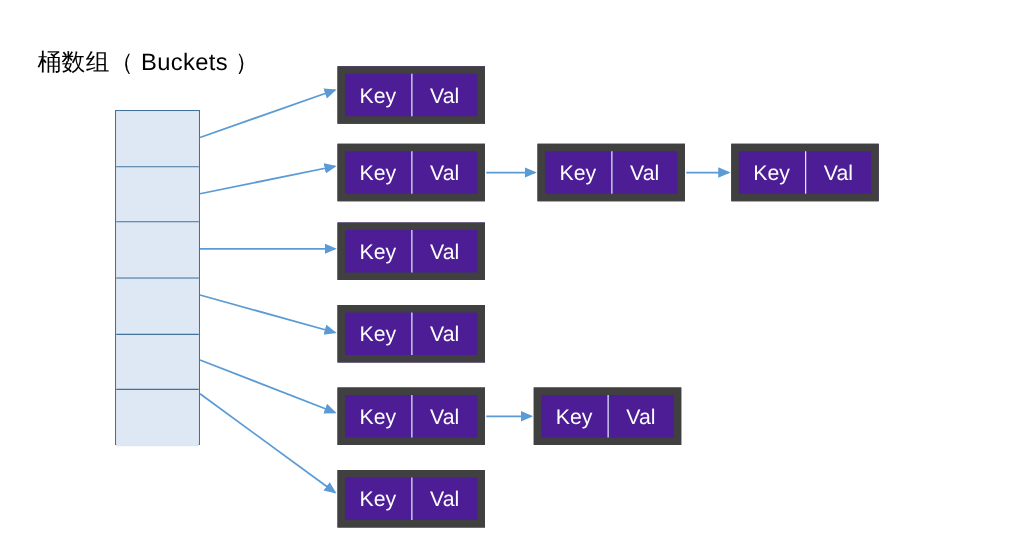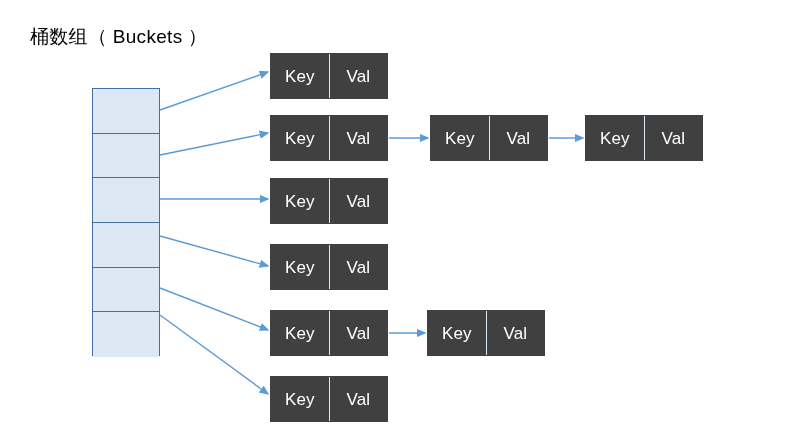--- a/index.html
+++ b/index.html
@@ -11,21 +11,21 @@
     position: relative;
     width: 808px;
     height: 446px;
     background: #ffffff;
     font-family: "Liberation Sans", "DejaVu Sans", sans-serif;
     overflow: hidden;
   }
   #title {
     position: absolute;
     left: 30px;
-    top: 24px;
+    top: 38px;
     font-size: 19px;
     line-height: 26px;
     color: #000000;
     white-space: pre;
     letter-spacing: 0.3px;
   }
   #bucket-array {
     position: absolute;
     left: 92px;
     top: 88px;
@@ -43,22 +43,22 @@
   }
   .bucket-cell.last {
     border-bottom: none;
   }
   .node {
     position: absolute;
     box-sizing: border-box;
     height: 46px;
     width: 118px;
     display: flex;
-    background: #404040;
-    border: 1px solid #404040;
+    background: #4c1d95;
+    border: 6px solid #404040;
   }
   .node .half {
     flex: 1 1 50%;
     display: flex;
     align-items: center;
     justify-content: center;
     color: #FFFFFF;
     font-size: 17px;
     line-height: 17px;
   }

